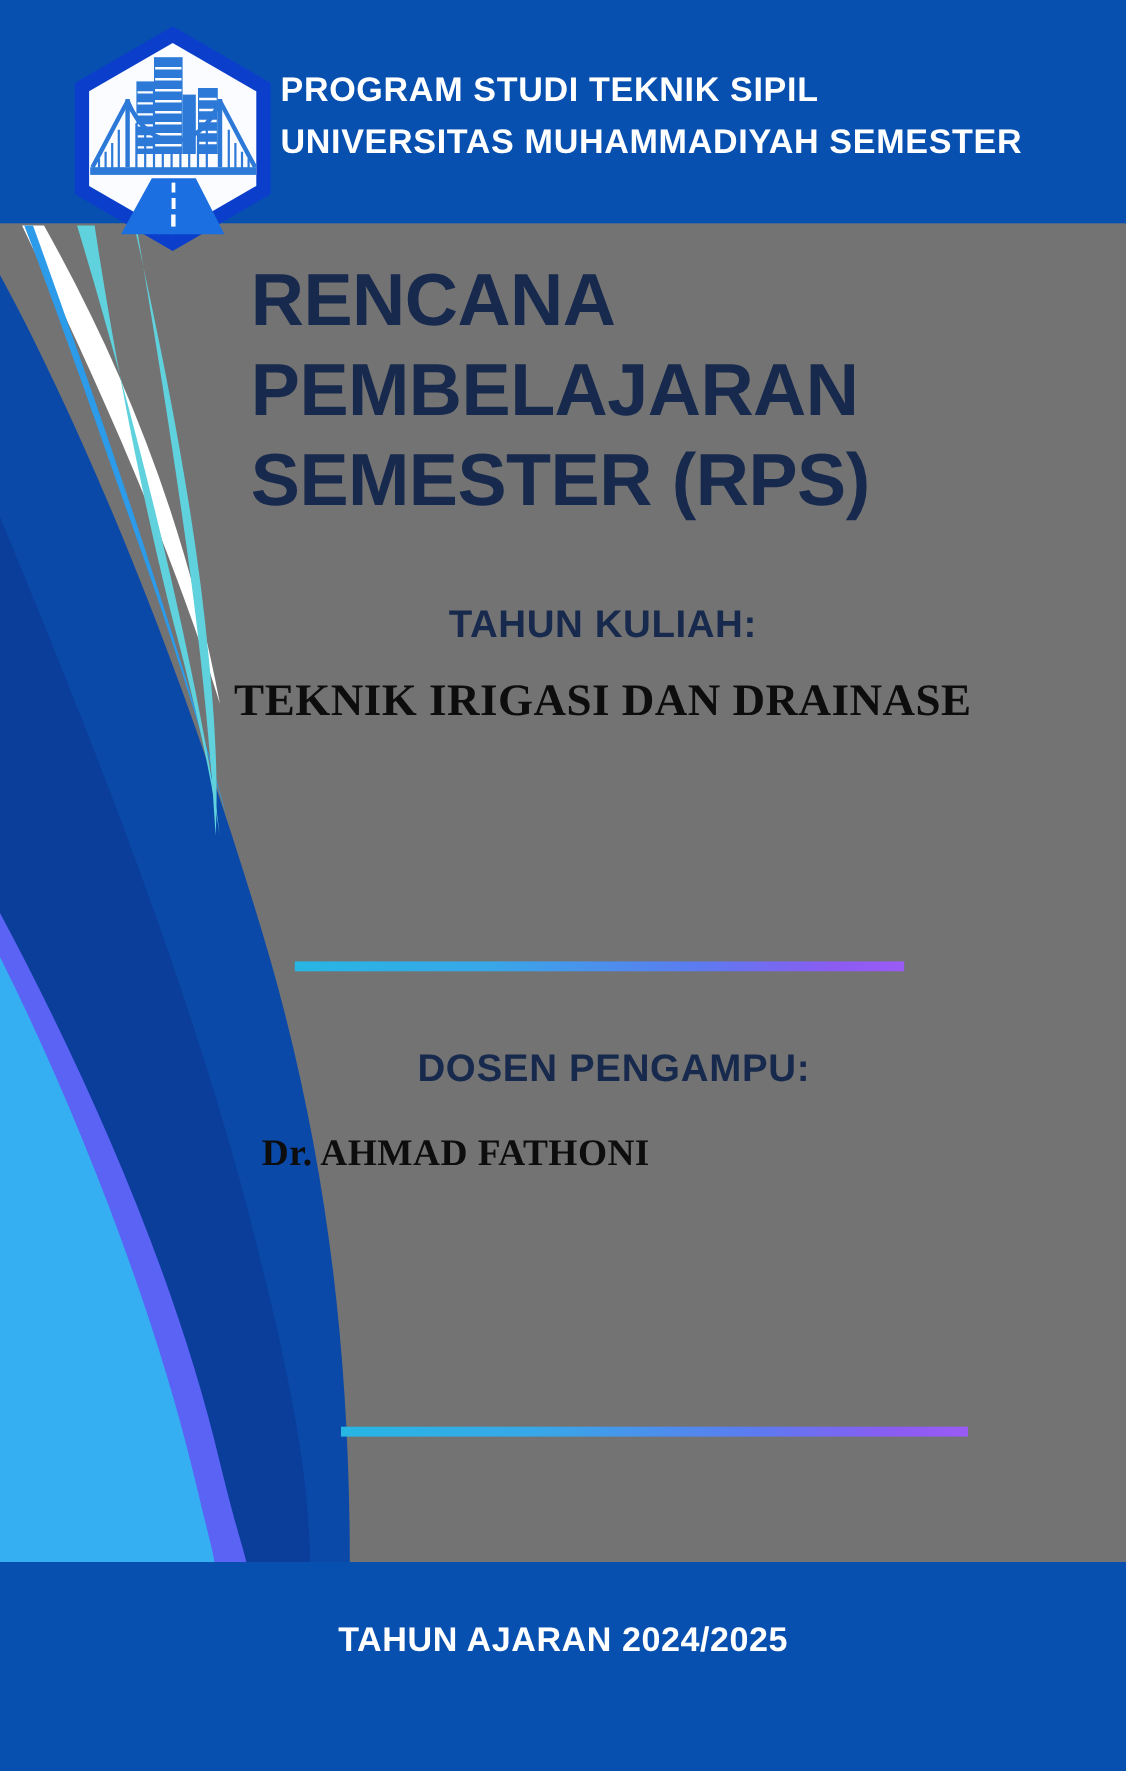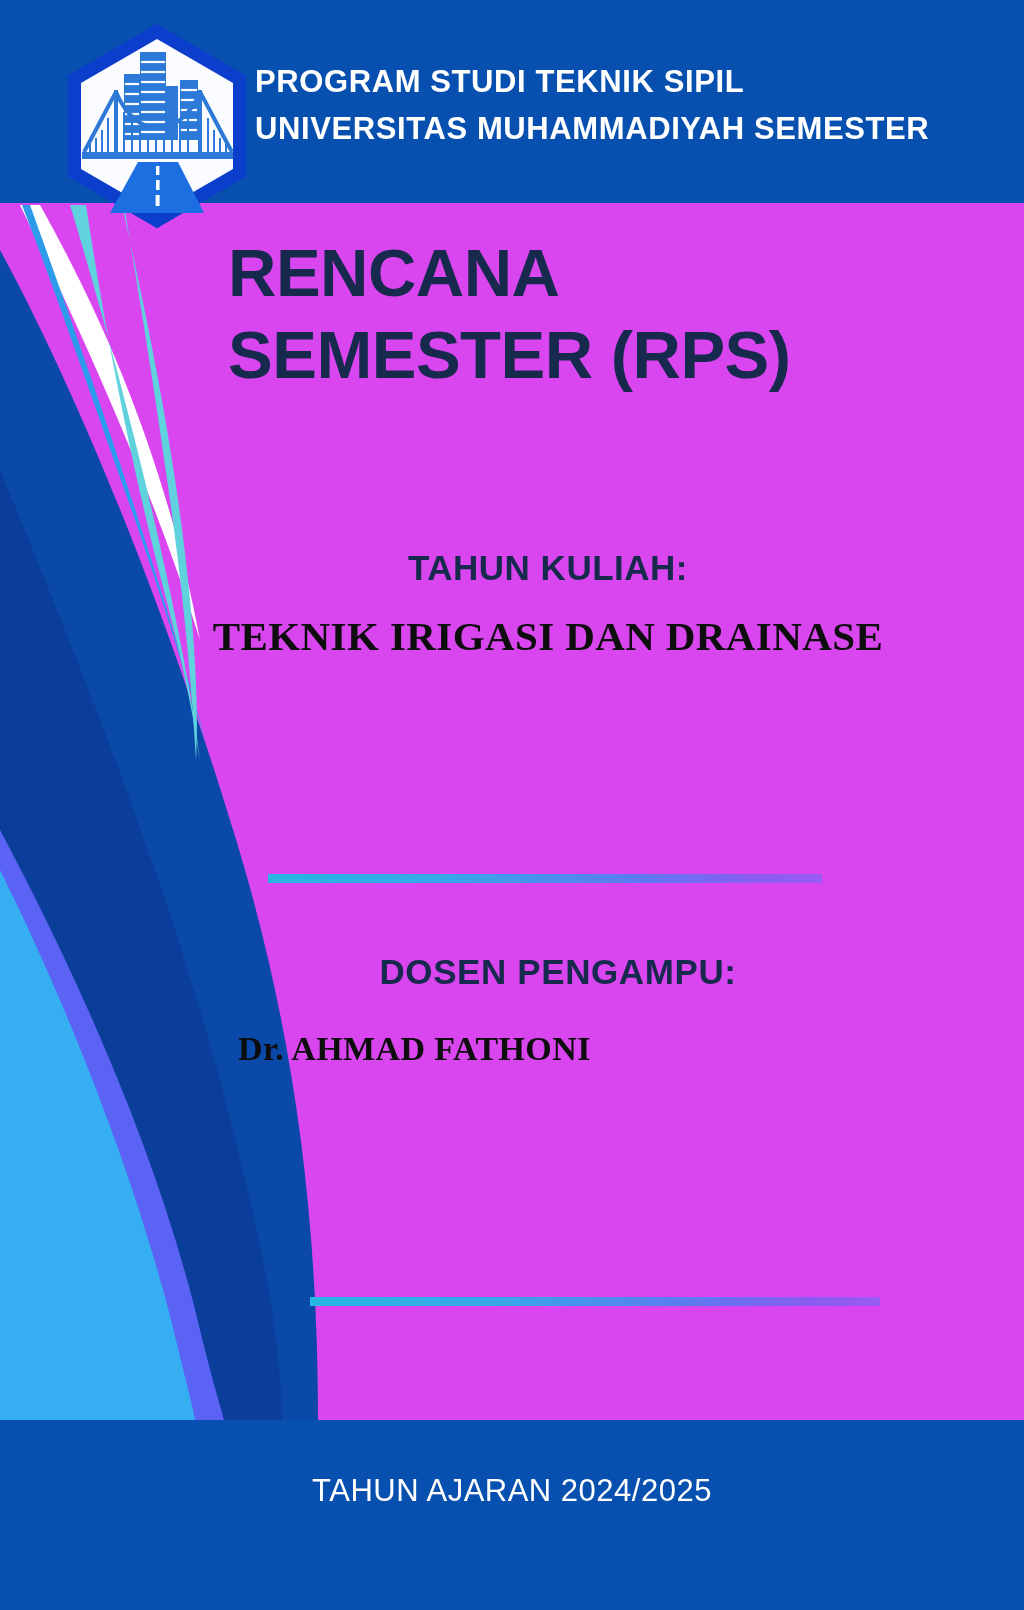--- a/index.html
+++ b/index.html
@@ -9,21 +9,21 @@
   }
   body {
     font-family: "Liberation Sans", sans-serif;
   }
 
   #cover {
     position: relative;
     width: 1024px;
     height: 1610px;
     overflow: hidden;
-    background: #d946ef;
+    background: #737373;
   }
 
   
   #bg-waves {
     position: absolute;
     left: 0; top: 0;
     width: 1024px;
     height: 1610px;
     z-index: 0;
   }
@@ -76,21 +76,21 @@
   }
   .footer-text {
     position: absolute;
     left: 0;
     top: 1473px;
     width: 1024px;
     text-align: center;
     z-index: 6;
     color: #ffffff;
     font-size: 31px;
-    font-weight: normal;
+    font-weight: bold;
     letter-spacing: 0.5px;
     font-family: "Liberation Sans", sans-serif;
   }
 
   
   .content {
     position: absolute;
     left: 0; top: 0;
     width: 1024px;
     height: 1378px;
@@ -311,20 +311,21 @@
 
   <div class="header-text">
     <div class="header-line">PROGRAM STUDI TEKNIK SIPIL</div>
     <div class="header-line">UNIVERSITAS MUHAMMADIYAH SEMESTER</div>
   </div>
 
   <div class="content">
 
     <div class="main-title">
       <span class="tl">RENCANA</span>
+      <span class="tl">PEMBELAJARAN</span>
       <span class="tl">SEMESTER (RPS)</span>
     </div>
 
     <div class="mk-label">TAHUN KULIAH:</div>
     <div class="mk-value">TEKNIK IRIGASI DAN DRAINASE</div>
 
     <div class="rule rule-top"></div>
 
     <div class="dp-label">DOSEN PENGAMPU:</div>
     <div class="dp-value">Dr. AHMAD FATHONI</div>

